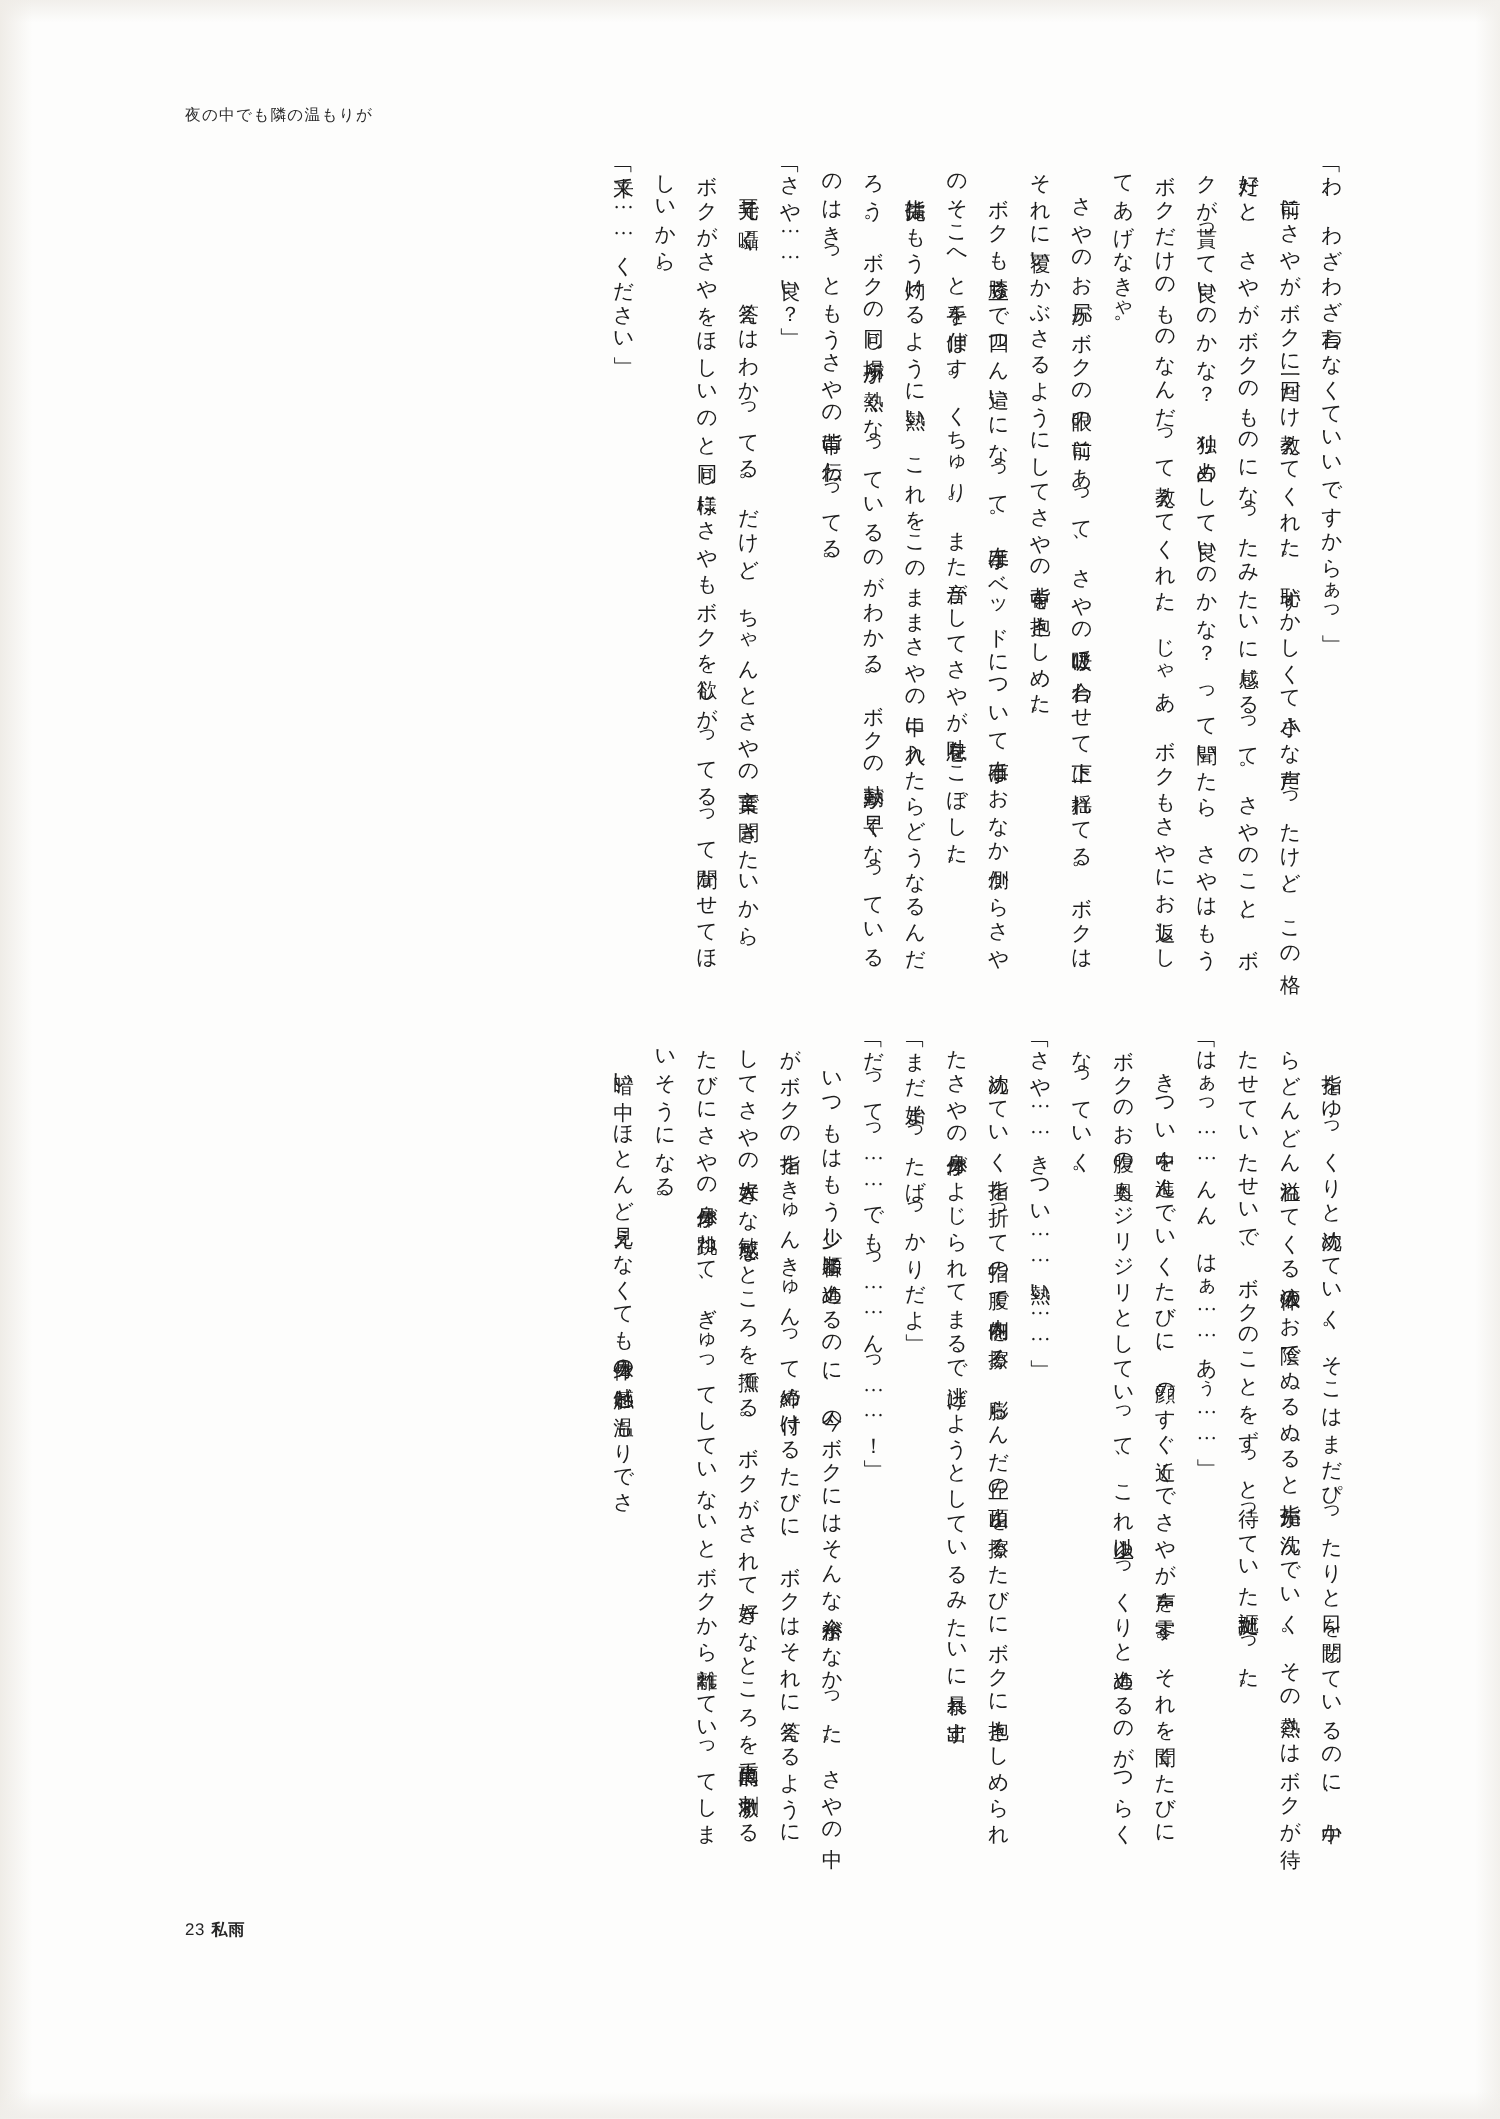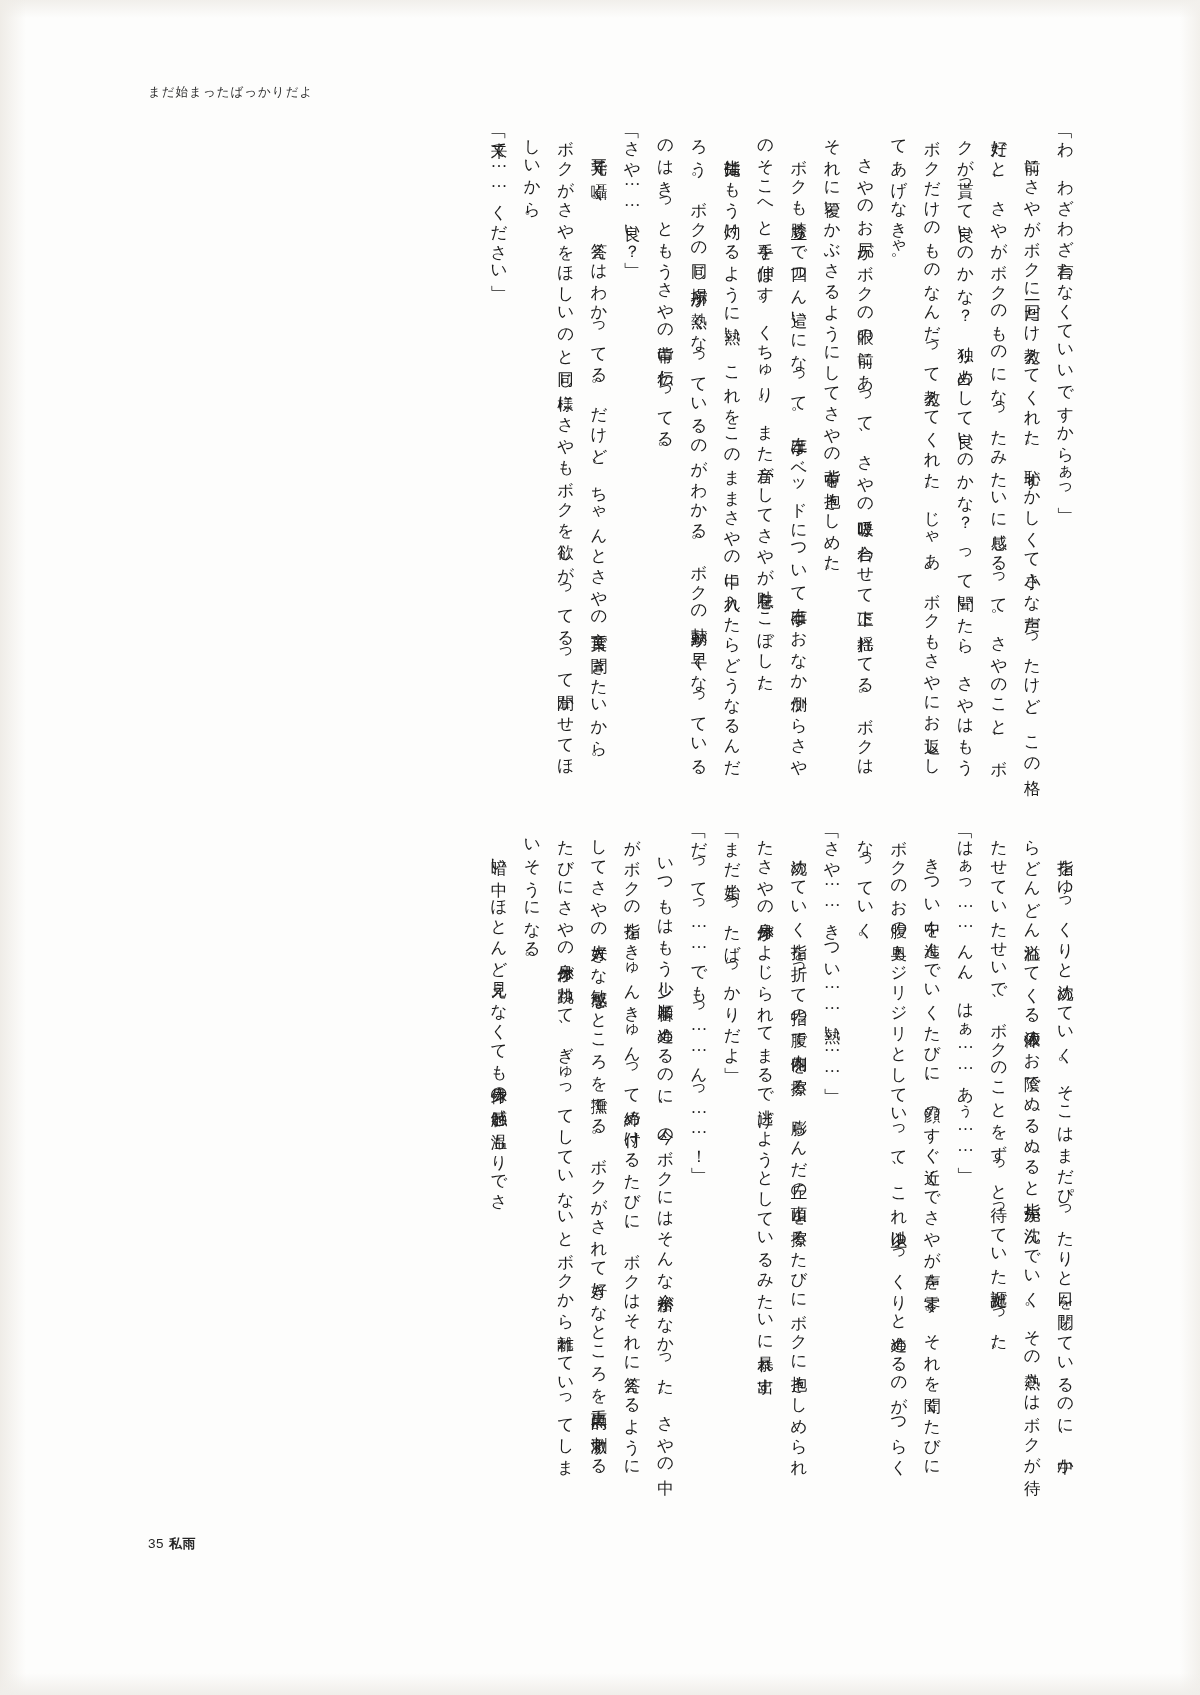--- a/index.html
+++ b/index.html
@@ -75,21 +75,21 @@
 </head>
 <body>
 
 <div class="page">
 
   <div class="edge-t"></div>
   <div class="edge-l"></div>
   <div class="edge-r"></div>
   <div class="edge-b"></div>
 
-  <div class="runhead">まだ始まったばっかりだよ</div>
+  <div class="runhead">夜の中でも隣の温もりが</div>
 
   <div class="vblock" id="block-top">
       <p>「わ、わざわざ言わなくていいですからぁっ」</p>
       <p>　前にさやがボクに一回だけ教えてくれた。恥ずかしくて小さな声だったけど、この格好だと、さやがボクのものになったみたいに感じるって。さやのこと、ボクが貰って良いのかな？　独り占めして良いのかな？　って聞いたら、さやはもうボクだけのものなんだって教えてくれた。じゃあ、ボクもさやにお返ししてあげなきゃ。</p>
       <p>　さやのお尻がボクの眼の前にあって、さやの呼吸に合わせて上下に揺れてる。ボクはそれに覆いかぶさるようにしてさやの背中を抱きしめた。</p>
       <p>　ボクも膝立ちで四つん這いになって。左手はベッドについて右手はおなか側からさやのそこへと手を伸ばす。くちゅり。また音がしてさやが吐息をこぼした。</p>
       <p>　指先はもう灼けるように熱い。これをこのままさやの中に入れたらどうなるんだろう。ボクの同じ場所が熱くなっているのがわかる。ボクの鼓動が早くなっているのはきっともうさやの背中に伝わってる。</p>
       <p>「さや……良い？」</p>
       <p>　耳元で囁く。　答えはわかってる。だけど、ちゃんとさやの言葉で聞きたいから。ボクがさやをほしいのと同じ様にさやもボクを欲しがってるって聞かせてほしいから。</p>
       <p>「来て……ください」</p>
@@ -101,16 +101,16 @@
       <p>　きつい中を進んでいくたびに、顔のすぐ近くでさやが声を零す。それを聞くたびにボクのお腹の奥もジリジリとしていって、これ以上ゆっくりと進めるのがつらくなっていく。</p>
       <p>「さや……きつい……熱い……」</p>
       <p>　沈めていく指を折って指の腹で内側を擦る。膨らんだ丘の山頂を擦るたびにボクに抱きしめられたさやの身体がよじられてまるで逃げようとしているみたいに暴れ出す。</p>
       <p>「まだ始まったばっかりだよ」</p>
       <p>「だってっ……でもっ……んっ……！」</p>
       <p>　いつもはもう少し順番に進めるのに、今のボクにはそんな余裕がなかった。さやの中がボクの指をきゅんきゅんって締め付けるたびに、ボクはそれに答えるようにしてさやの大好きな敏感なところを撫でる。ボクがされて好きなところを重点的に刺激するたびにさやの身体が跳ねて、ぎゅってしていないとボクから離れていってしまいそうになる。</p>
       <p>　暗い中、ほとんど見えなくても身体の感触と温もりでさ</p>
     </div>
 
   <div class="folio">
-    <span class="num">35</span><span class="mark">私雨</span>
+    <span class="num">23</span><span class="mark">私雨</span>
   </div>
 
 </div>
 
 </body></html>

